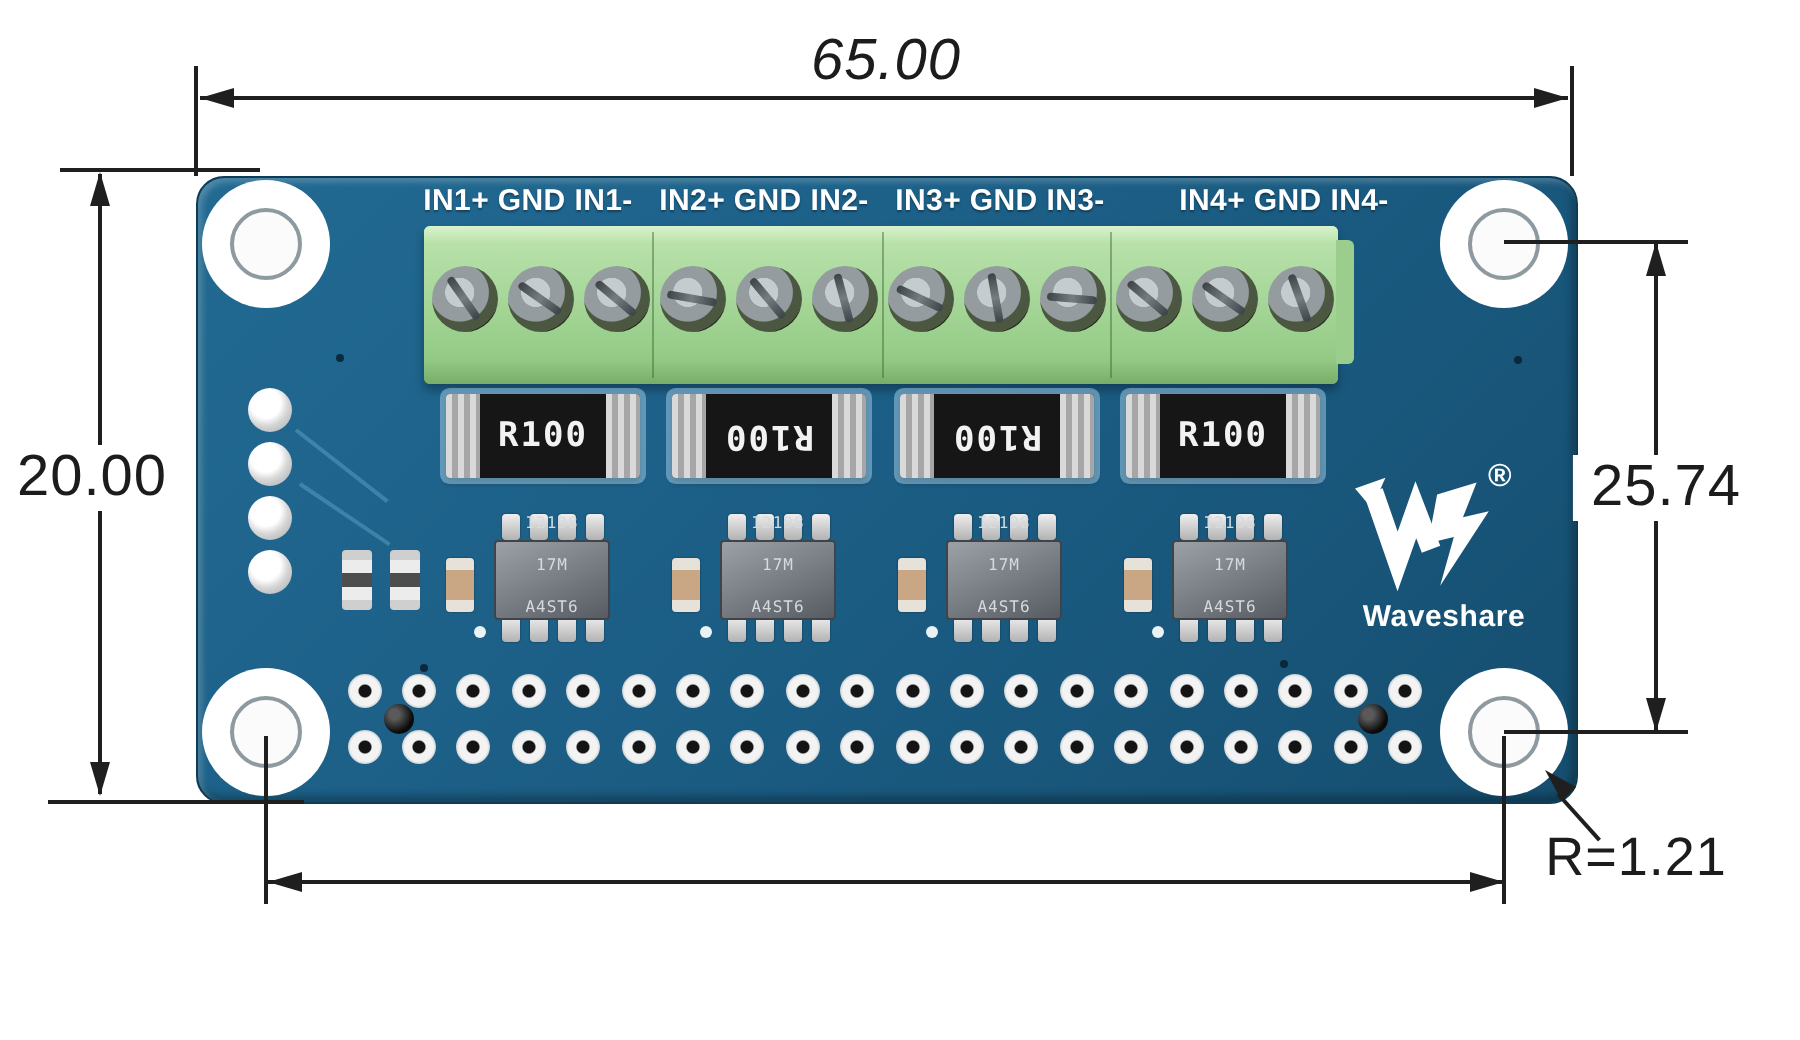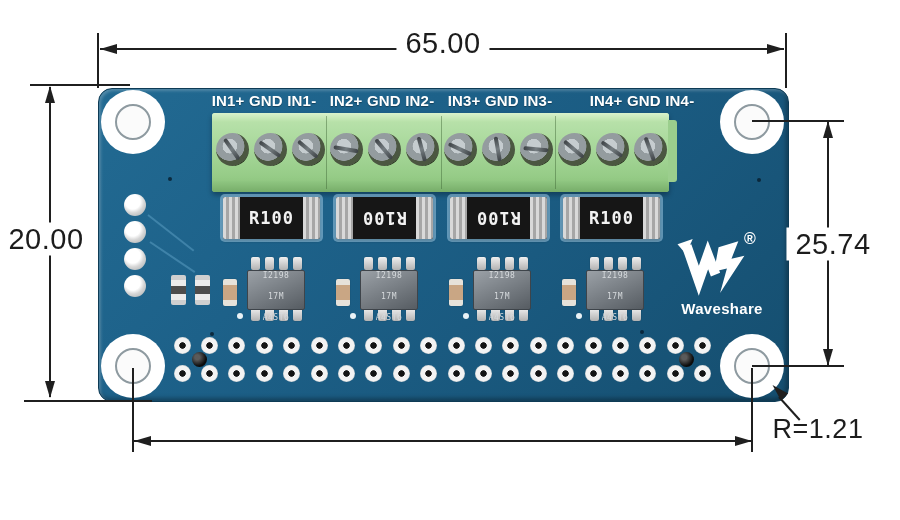--- a/index.html
+++ b/index.html
@@ -39,21 +39,21 @@
   .res:before,.res:after{content:"";position:absolute;top:0;bottom:0;width:17px;
        background:repeating-linear-gradient(90deg,#d9d9d9 0 3px,#a6a6a6 3px 6px);}
   .res:before{left:0;border-radius:2px 0 0 2px;}
   .res:after{right:0;border-radius:0 2px 2px 0;}
   .res-label{color:#f2f2f2;font-weight:bold;font-size:17px;letter-spacing:1px;
              font-family:"DejaVu Sans Mono", monospace;}
   .res.flipped .res-label{transform:rotate(180deg);}
   
   .chip{position:absolute;width:56px;height:38px;border-radius:2px;
         background:linear-gradient(155deg,#9ba1a7 0%,#7c8288 45%,#565c62 100%);
-        border:1px solid #3e444a;display:flex;flex-direction:column;align-items:center;justify-content:space-between;gap:11px;}
+        border:1px solid #3e444a;display:flex;flex-direction:column;align-items:center;justify-content:flex-end;gap:11px;}
   .chip-line{font-family:"DejaVu Sans Mono", monospace;font-size:8px;line-height:10px;
              color:#d6dadd;letter-spacing:.5px;white-space:nowrap;}
   .pin{position:absolute;width:9px;height:13px;border-radius:2px;
        background:linear-gradient(#efefef,#b2b2b2);box-shadow:0 0 1px rgba(0,0,0,.5);}
   .cap{position:absolute;width:14px;height:27px;border-radius:2px;
        background:linear-gradient(#e6e2da 0 22%, #c9a684 22% 78%, #e6e2da 78% 100%);
        box-shadow:0 0 1px rgba(0,0,0,.5);}
   .silkdot{position:absolute;width:6px;height:6px;border-radius:50%;background:#eaf2f6;}
   .smd{position:absolute;width:15px;height:30px;border-radius:2px;
        background:linear-gradient(#cfcfcf 0 16%, #ececec 16% 38%, #4d4d4d 38% 62%, #ececec 62% 84%, #cfcfcf 84% 100%);}
@@ -283,21 +283,21 @@
     <polygon points="56,18 82,10 73,33 90,29 58,78 67,46 50,50" fill="#ffffff"></polygon>
   </svg>
   <div class="logo-reg">®</div>
   <div class="logo-name">Waveshare</div>
 
   <div class="dl v" style="left:97px;top:33px;height:55px;"></div>
   <div class="dl v" style="left:785px;top:33px;height:55px;"></div>
   <div class="dl h" style="left:100px;top:48px;width:684px;"></div>
   <div class="ah left" style="left:100px;top:44px;"></div>
   <div class="ah right" style="left:767px;top:44px;"></div>
-  <div class="dimtext" style="left:443px;top:43px;">65.00</div>
+  <div class="dimtext" style="left:443px;top:31px;font-style:italic;">65.00</div>
 
   <div class="dl h" style="left:30px;top:84px;width:100px;"></div>
   <div class="dl h" style="left:24px;top:400px;width:128px;"></div>
   <div class="dl v" style="left:49px;top:87px;height:310px;"></div>
   <div class="ah up" style="left:45px;top:86px;"></div>
   <div class="ah down" style="left:45px;top:381px;"></div>
   <div class="dimtext" style="left:46px;top:239px;">20.00</div>
 
   <div class="dl h" style="left:752px;top:120px;width:92px;"></div>
   <div class="dl h" style="left:752px;top:365px;width:92px;"></div>

